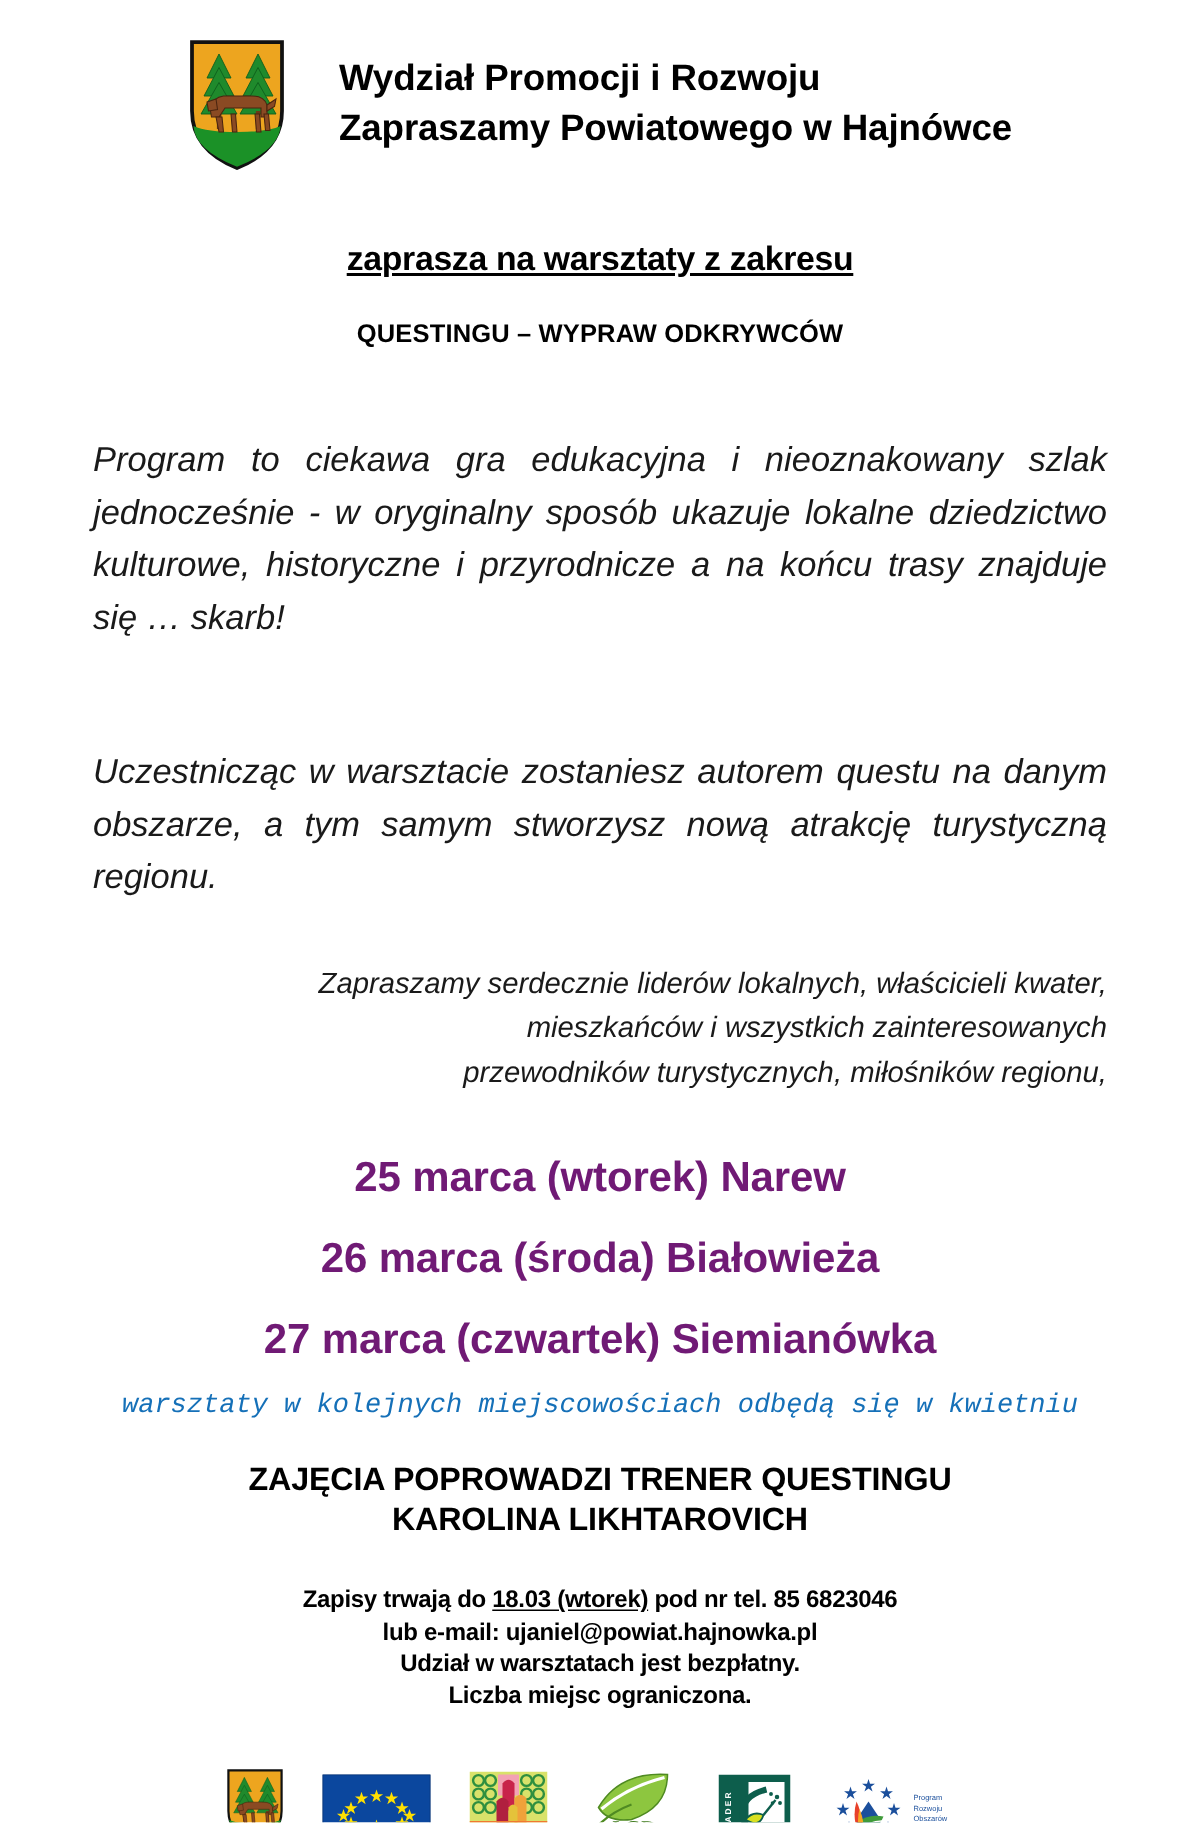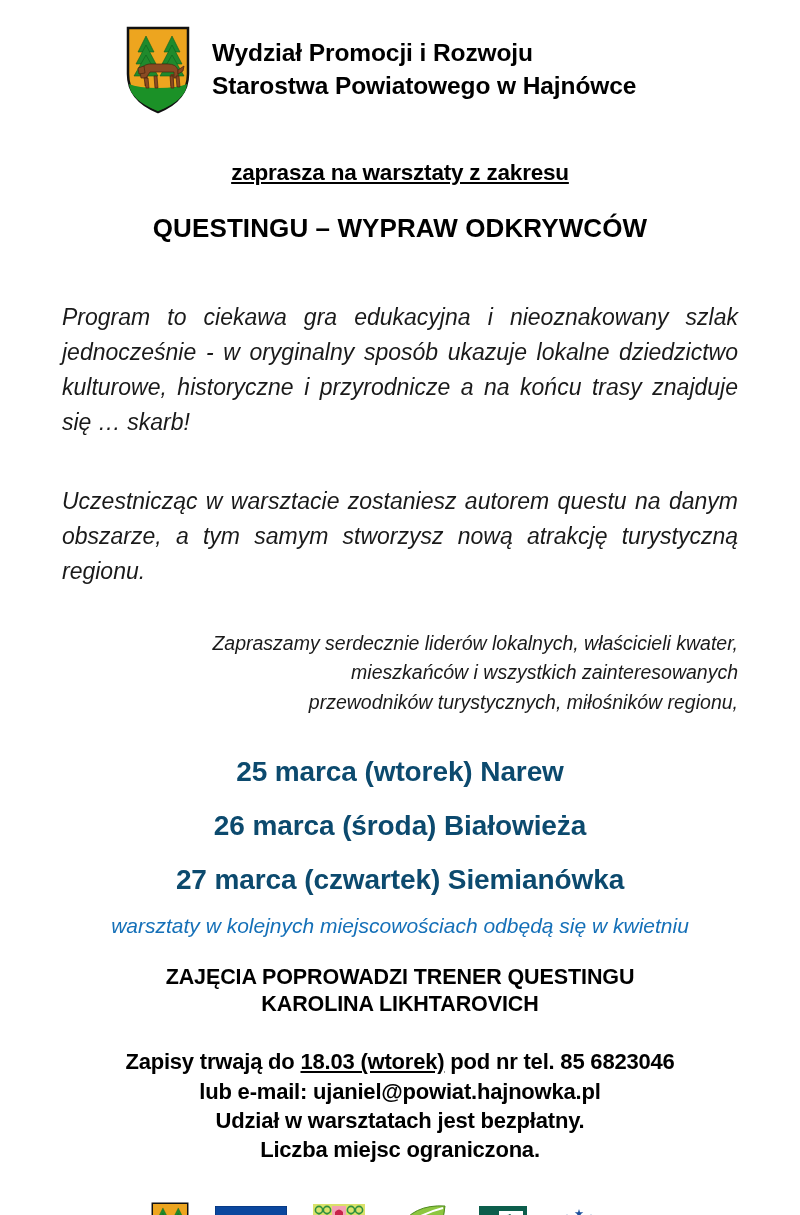--- a/index.html
+++ b/index.html
@@ -23,21 +23,21 @@
     position: relative;
     padding: 0;
     background: #ffffff;
     overflow: hidden;
   }
 
   
   .header {
     display: flex;
     align-items: center;
-    gap: 22px;
+    gap: 36px;
     padding: 26px 0 0 126px;
   }
 
   .crest {
     width: 64px;
     height: 88px;
     flex: 0 0 auto;
   }
 
   .org-title {
@@ -55,87 +55,88 @@
     margin-top: 46px;
   }
   .invite-line-1 {
     font-size: 22.5px;
     font-weight: bold;
     color: #000000;
     letter-spacing: -0.2px;
     text-decoration: underline;
   }
   .invite-line-2 {
-    font-size: 26px;
+    font-size: 17px;
     font-weight: bold;
     color: #000000;
     margin-top: 27px;
     letter-spacing: 0.1px;
   }
 
   
   .para {
     font-size: 23px;
     font-style: italic;
     line-height: 1.52;
     text-align: justify;
     color: #1a1a1a;
     margin: 0 62px;
   }
   .para-1 { margin-top: 56px; }
-  .para-2 { margin-top: 44px; }
+  .para-2 { margin-top: 68px; }
 
   .audience {
     font-size: 19.5px;
     font-style: italic;
     line-height: 1.52;
     text-align: right;
     color: #1a1a1a;
     margin: 40px 62px 0;
   }
 
   
   .dates {
     margin-top: 40px;
     text-align: center;
   }
   .date-line {
     font-size: 28px;
     font-weight: bold;
-    color: #0c4a6e;
+    color: #701a75;
     line-height: 1.0;
     margin-bottom: 26px;
     letter-spacing: -0.1px;
   }
   .date-line:last-child { margin-bottom: 0; }
 
   .dates-note {
     text-align: center;
-    font-size: 21px;
+    font-size: 18px;
     font-style: italic;
     color: #1570b8;
     margin-top: 20px;
+    font-family: Liberation Mono, monospace;
   }
 
   
   .trainer {
     text-align: center;
     margin-top: 26px;
     font-size: 21.5px;
     font-weight: bold;
     color: #000000;
     line-height: 1.3;
     letter-spacing: -0.1px;
   }
 
   
   .signup {
     text-align: center;
     margin-top: 28px;
-    font-size: 22px;
+    font-size: 16px;
     font-weight: bold;
     color: #000000;
     line-height: 1.33;
     letter-spacing: -0.2px;
   }
   .signup u { text-decoration: underline; text-underline-offset: 2px; }
 
   
   .logo-row {
     display: flex;
@@ -176,21 +177,21 @@
         <path d="M12 42 L18 40 L19 47 L13 48 Z"></path>
         <path d="M18 52 L20 62 L23 62 L22 52 Z"></path>
         <path d="M28 50 L29 62 L32 62 L31 50 Z"></path>
         <path d="M44 50 L45 62 L48 62 L47 50 Z"></path>
         <path d="M50 50 L51 61 L54 61 L53 50 Z"></path>
         <path d="M52 44 L58 40 L57 45 L52 48 Z"></path>
       </g>
     </svg>
     <div class="org-title">
       <div>Wydział Promocji i Rozwoju</div>
-      <div>Starostwa Powiatowego w Hajnówce</div>
+      <div>Zapraszamy Powiatowego w Hajnówce</div>
     </div>
   </div>
 
   <div class="invite-block">
     <div class="invite-line-1">zaprasza na warsztaty z zakresu</div>
     <div class="invite-line-2">QUESTINGU – WYPRAW ODKRYWCÓW</div>
   </div>
 
   <p class="para para-1">Program to ciekawa gra edukacyjna i nieoznakowany szlak jednocześnie - w oryginalny sposób ukazuje lokalne dziedzictwo kulturowe, historyczne i przyrodnicze a na końcu trasy znajduje się … skarb!</p>
   <p class="para para-2">Uczestnicząc w warsztacie zostaniesz autorem questu na danym obszarze, a tym samym stworzysz nową atrakcję turystyczną regionu.</p>

